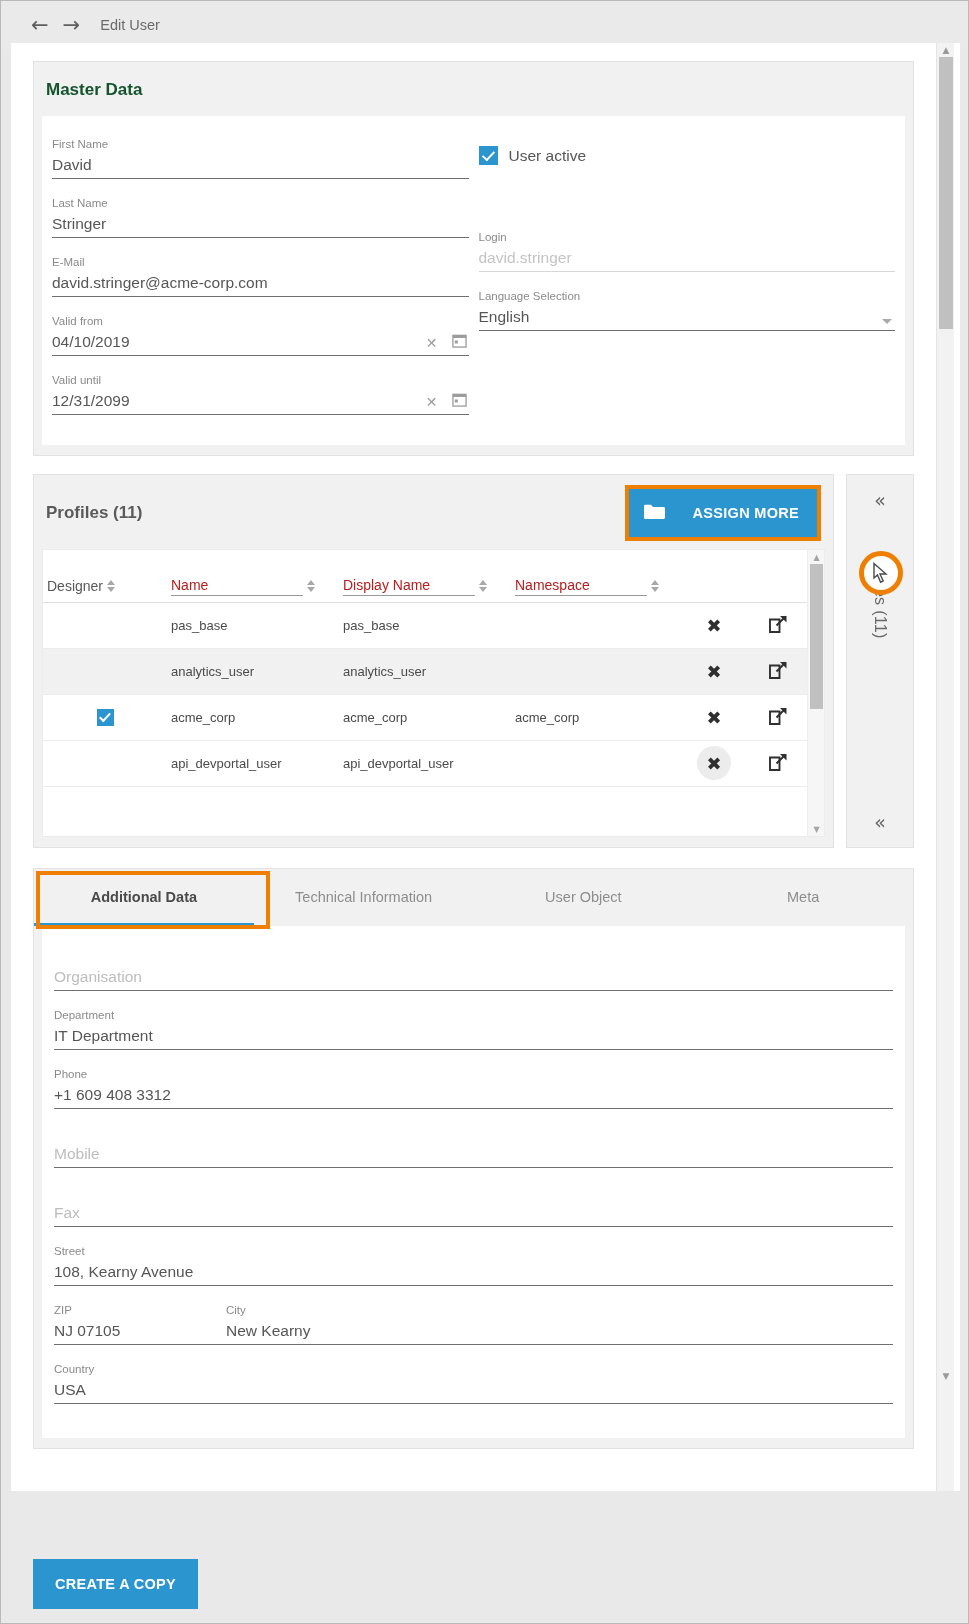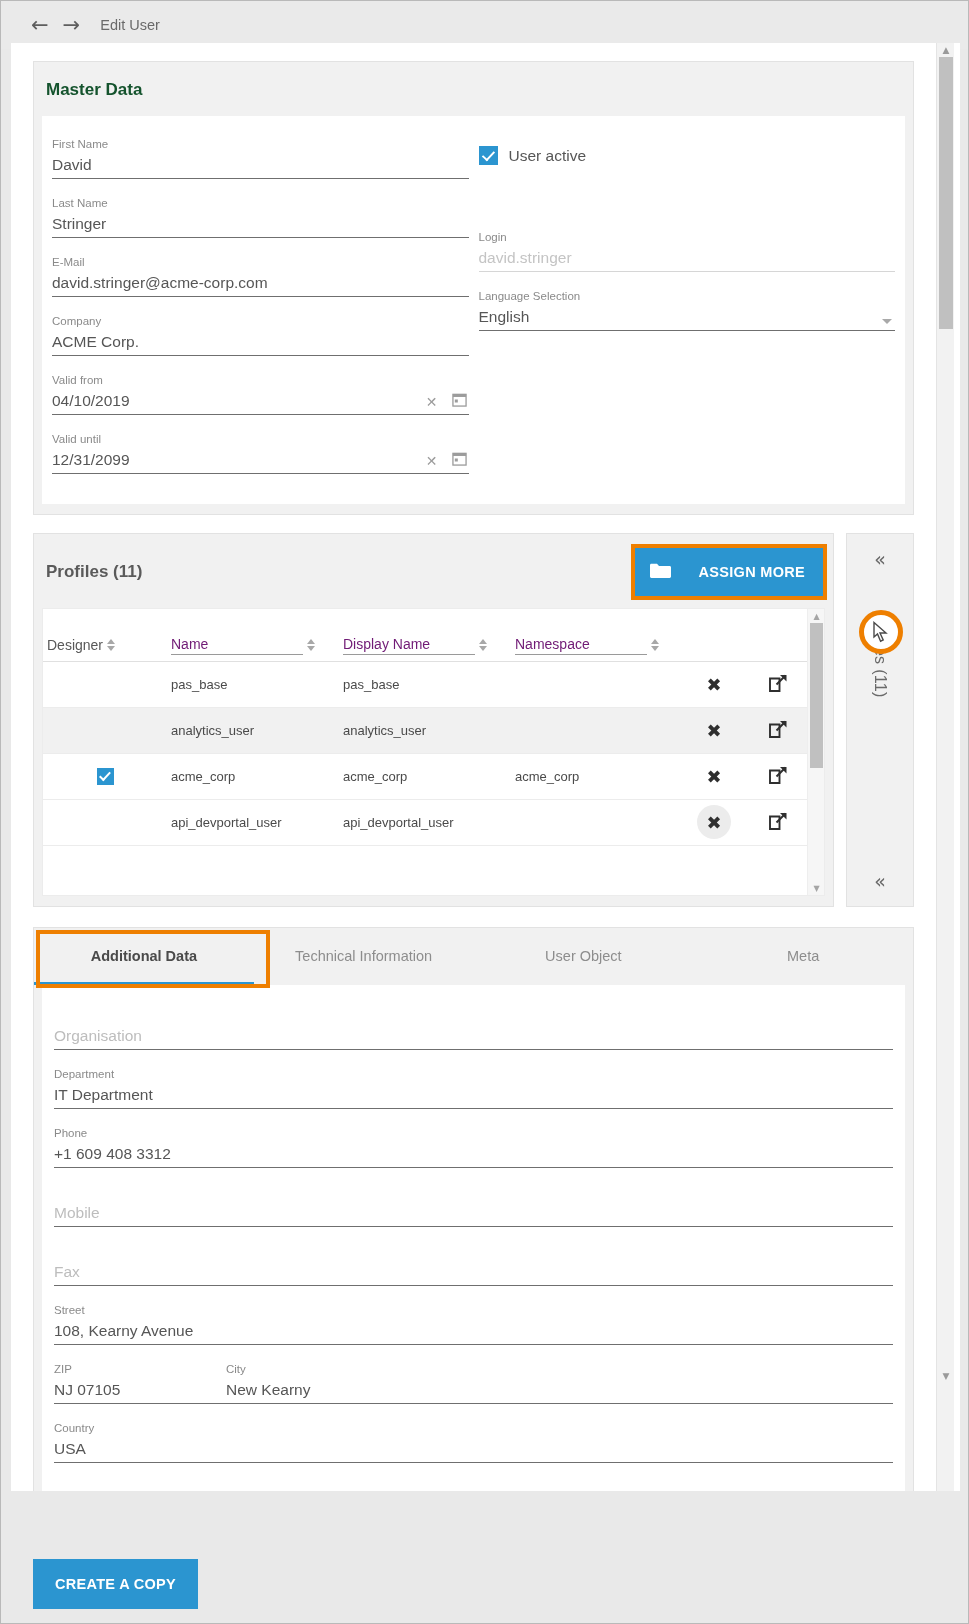--- a/index.html
+++ b/index.html
@@ -139,21 +139,21 @@
   .chk-label { font-size: 15.5px; color: #565656; }
 
   
   .profiles-wrap { display: flex; margin: 18px 22px 0 22px; align-items: stretch; }
   .profiles-panel {
     flex: 1; background: #f1f1f1; border: 1px solid #e2e2e2;
     min-width: 0;
   }
   .profiles-head {
     display: flex; align-items: center; justify-content: space-between;
-    padding: 16px 0 14px 12px; position: relative; text-align: center;
+    padding: 16px 6px 14px 12px; position: relative; text-align: center;
   }
   .profiles-title { font-size: 17px; font-weight: bold; color: #5a5a5a; }
   .assign-more-holder {
     border: 4px solid #ee7f00;
     margin-right: 6px; margin-top: -6px; margin-bottom: -6px;
   }
   .assign-more {
     background: #2b95d0; color: #ffffff;
     font-size: 14.5px; font-weight: bold;
     padding: 14px 18px 14px 14px;
@@ -176,21 +176,21 @@
   table.profiles th {
     text-align: left; font-weight: normal;
     padding: 8px 4px 6px 4px;
     vertical-align: bottom;
     border-bottom: 1px solid #e0e0e0;
     height: 52px;
   }
   .th-inner { display: flex; align-items: flex-end; gap: 4px; }
   .th-plain { font-size: 14px; color: #585858; padding-bottom: 2px; }
   .th-filter {
-    font-size: 14px; color: #701a75;
+    font-size: 14px; color: #b91c1c;
     border-bottom: 1px solid #9a9a9a;
     padding-bottom: 2px;
     flex: 1; min-width: 0;
     max-width: 132px;
     cursor: text;
   }
   .sorter { display: flex; flex-direction: column; gap: 2px; padding-bottom: 4px; cursor: pointer; }
   .sorter i { display: block; width: 0; height: 0; }
   .sorter i.up { border-left: 4px solid transparent; border-right: 4px solid transparent; border-bottom: 5px solid #a8a8a8; }
   .sorter i.dn { border-left: 4px solid transparent; border-right: 4px solid transparent; border-top: 5px solid #a8a8a8; }
@@ -349,24 +349,20 @@
                 <div class="field-label">First Name</div>
                 <div class="field-value">David</div>
               </div>
               <div class="field">
                 <div class="field-label">Last Name</div>
                 <div class="field-value">Stringer</div>
               </div>
               <div class="field">
                 <div class="field-label">E-Mail</div>
                 <div class="field-value">david.stringer@acme-corp.com</div>
-              </div>
-              <div class="field">
-                <div class="field-label">Company</div>
-                <div class="field-value">ACME Corp.</div>
               </div>
               <div class="field">
                 <div class="field-label">Valid from</div>
                 <div class="field-value">04/10/2019</div>
                 <div class="field-icons">
                   <span class="icon-x">✕</span>
                   <span class="icon-cal">
                     <svg width="15" height="15" viewBox="0 0 16 16">
                       <rect x="1" y="2.5" width="14" height="12.5" fill="none" stroke="#9c9c9c" stroke-width="1.4"></rect>
                       <rect x="1" y="2.5" width="14" height="2.8" fill="#9c9c9c"></rect>

